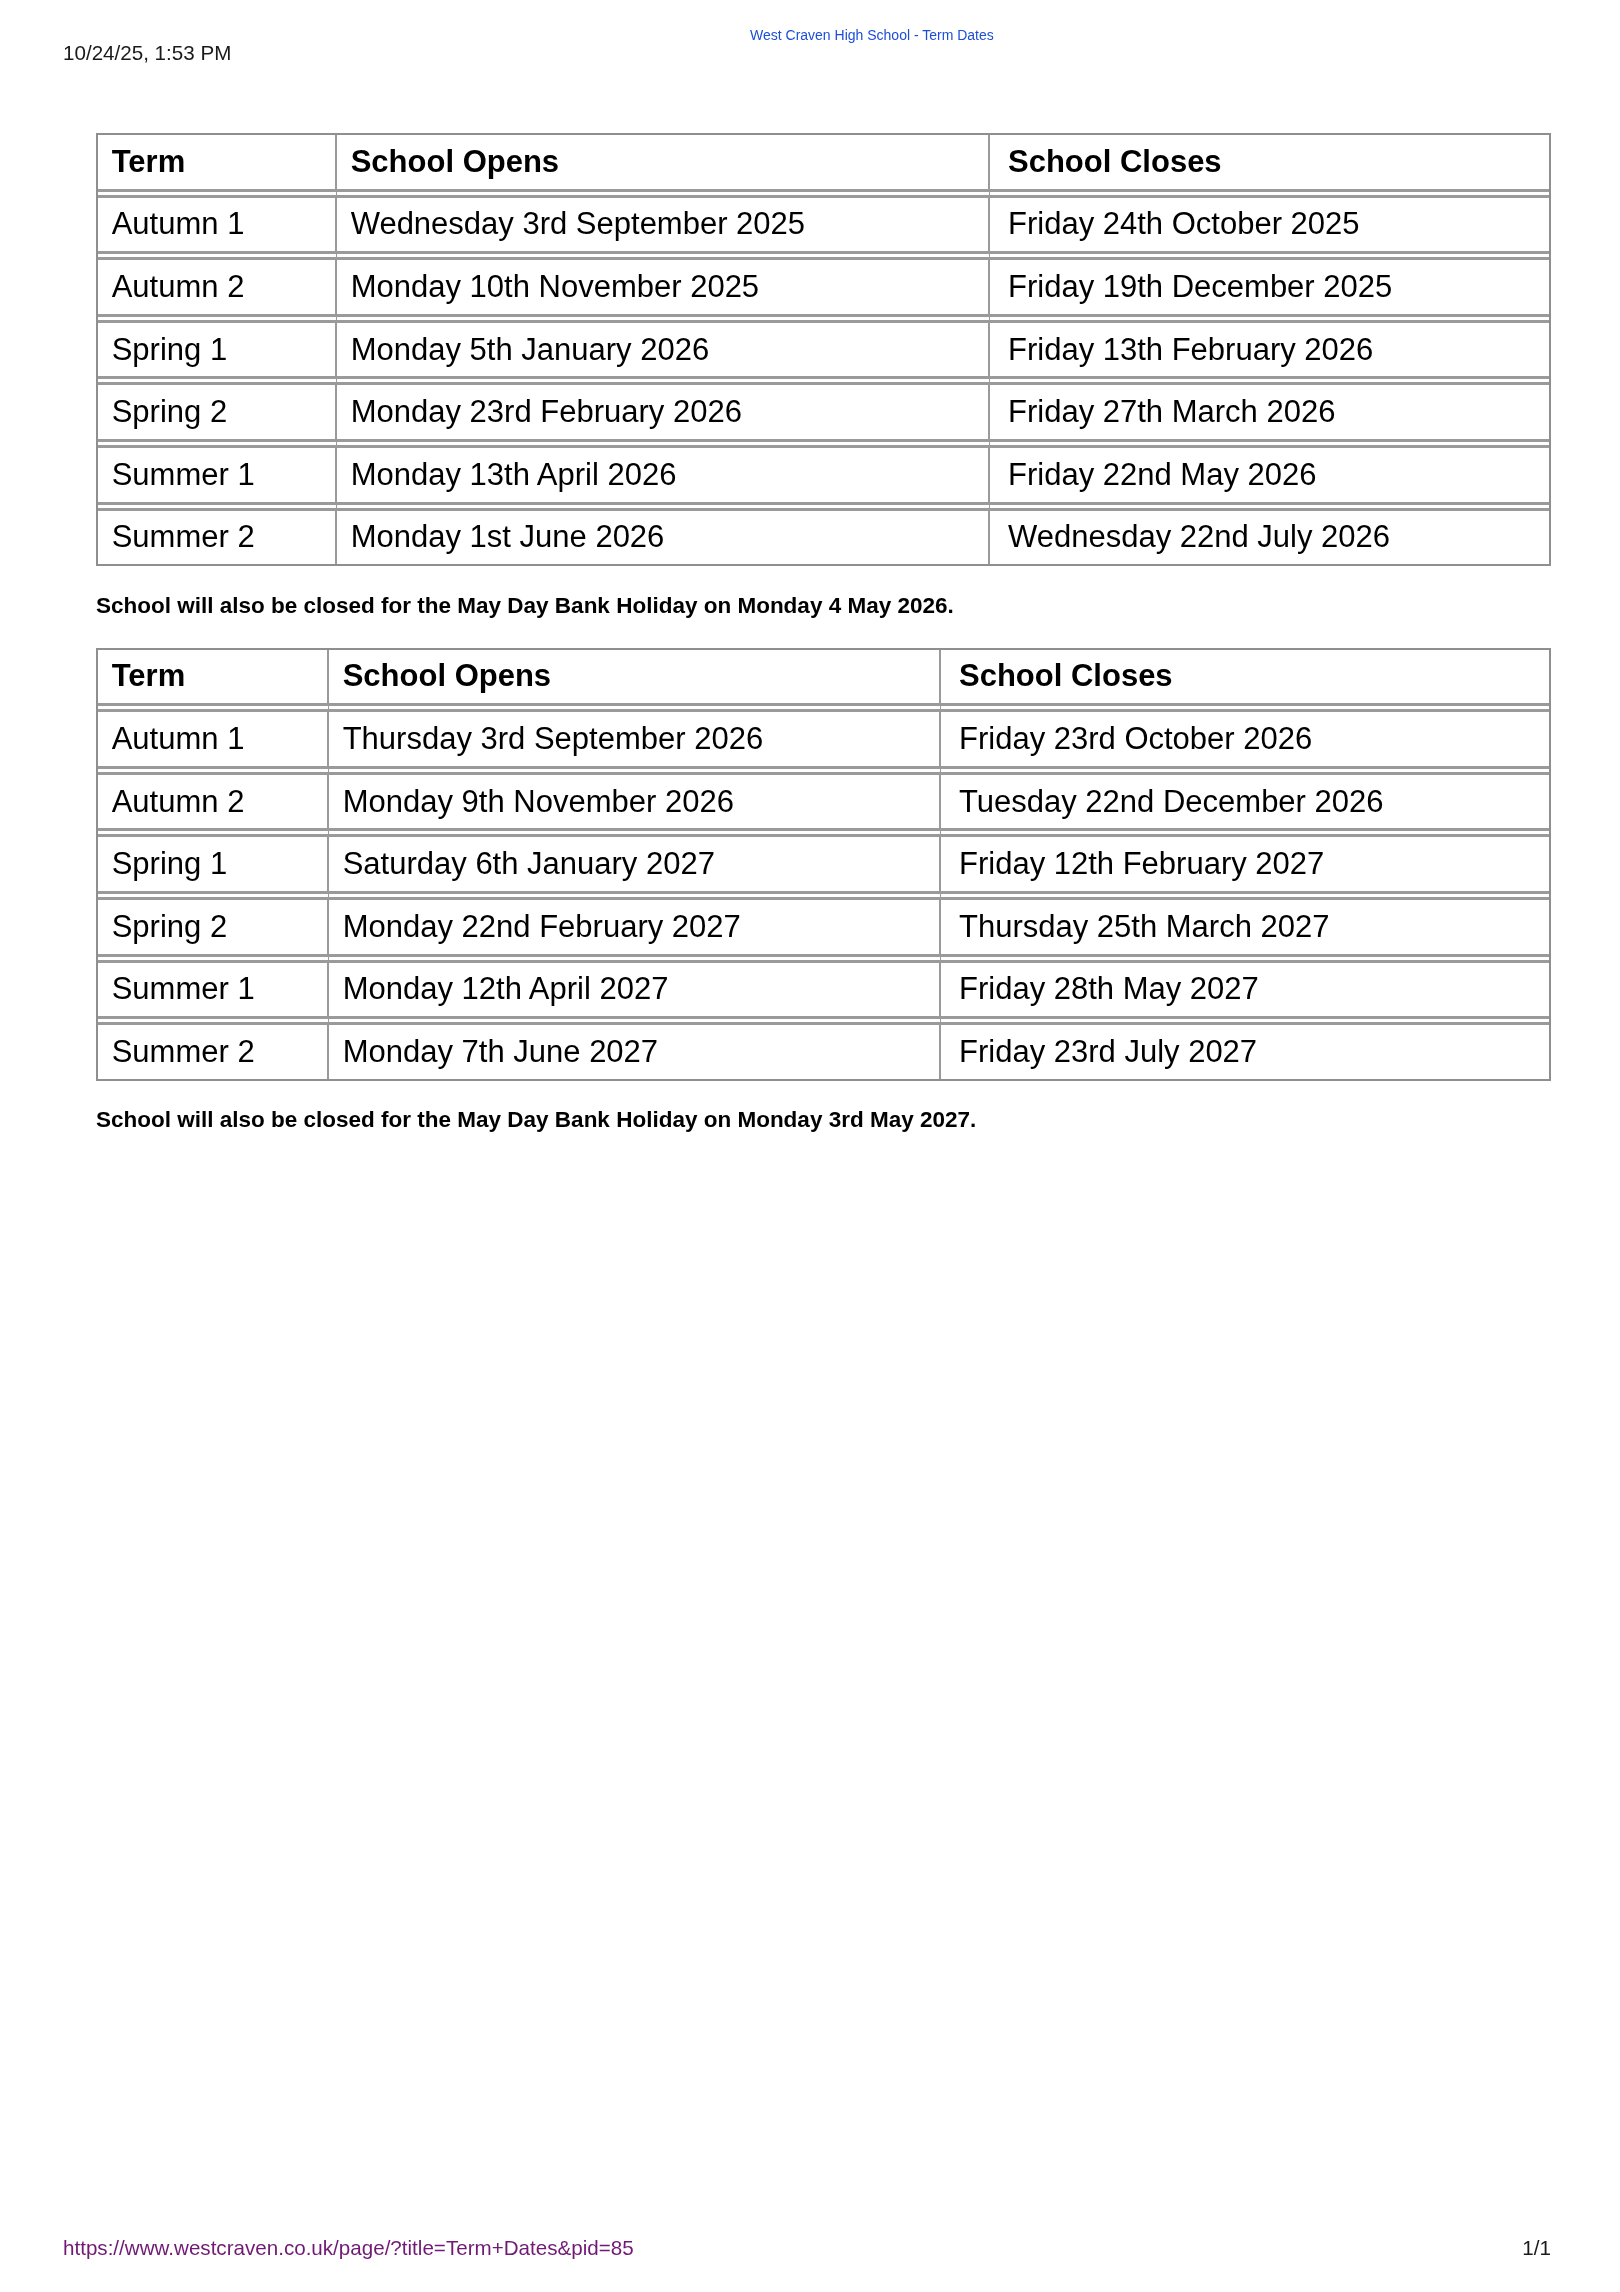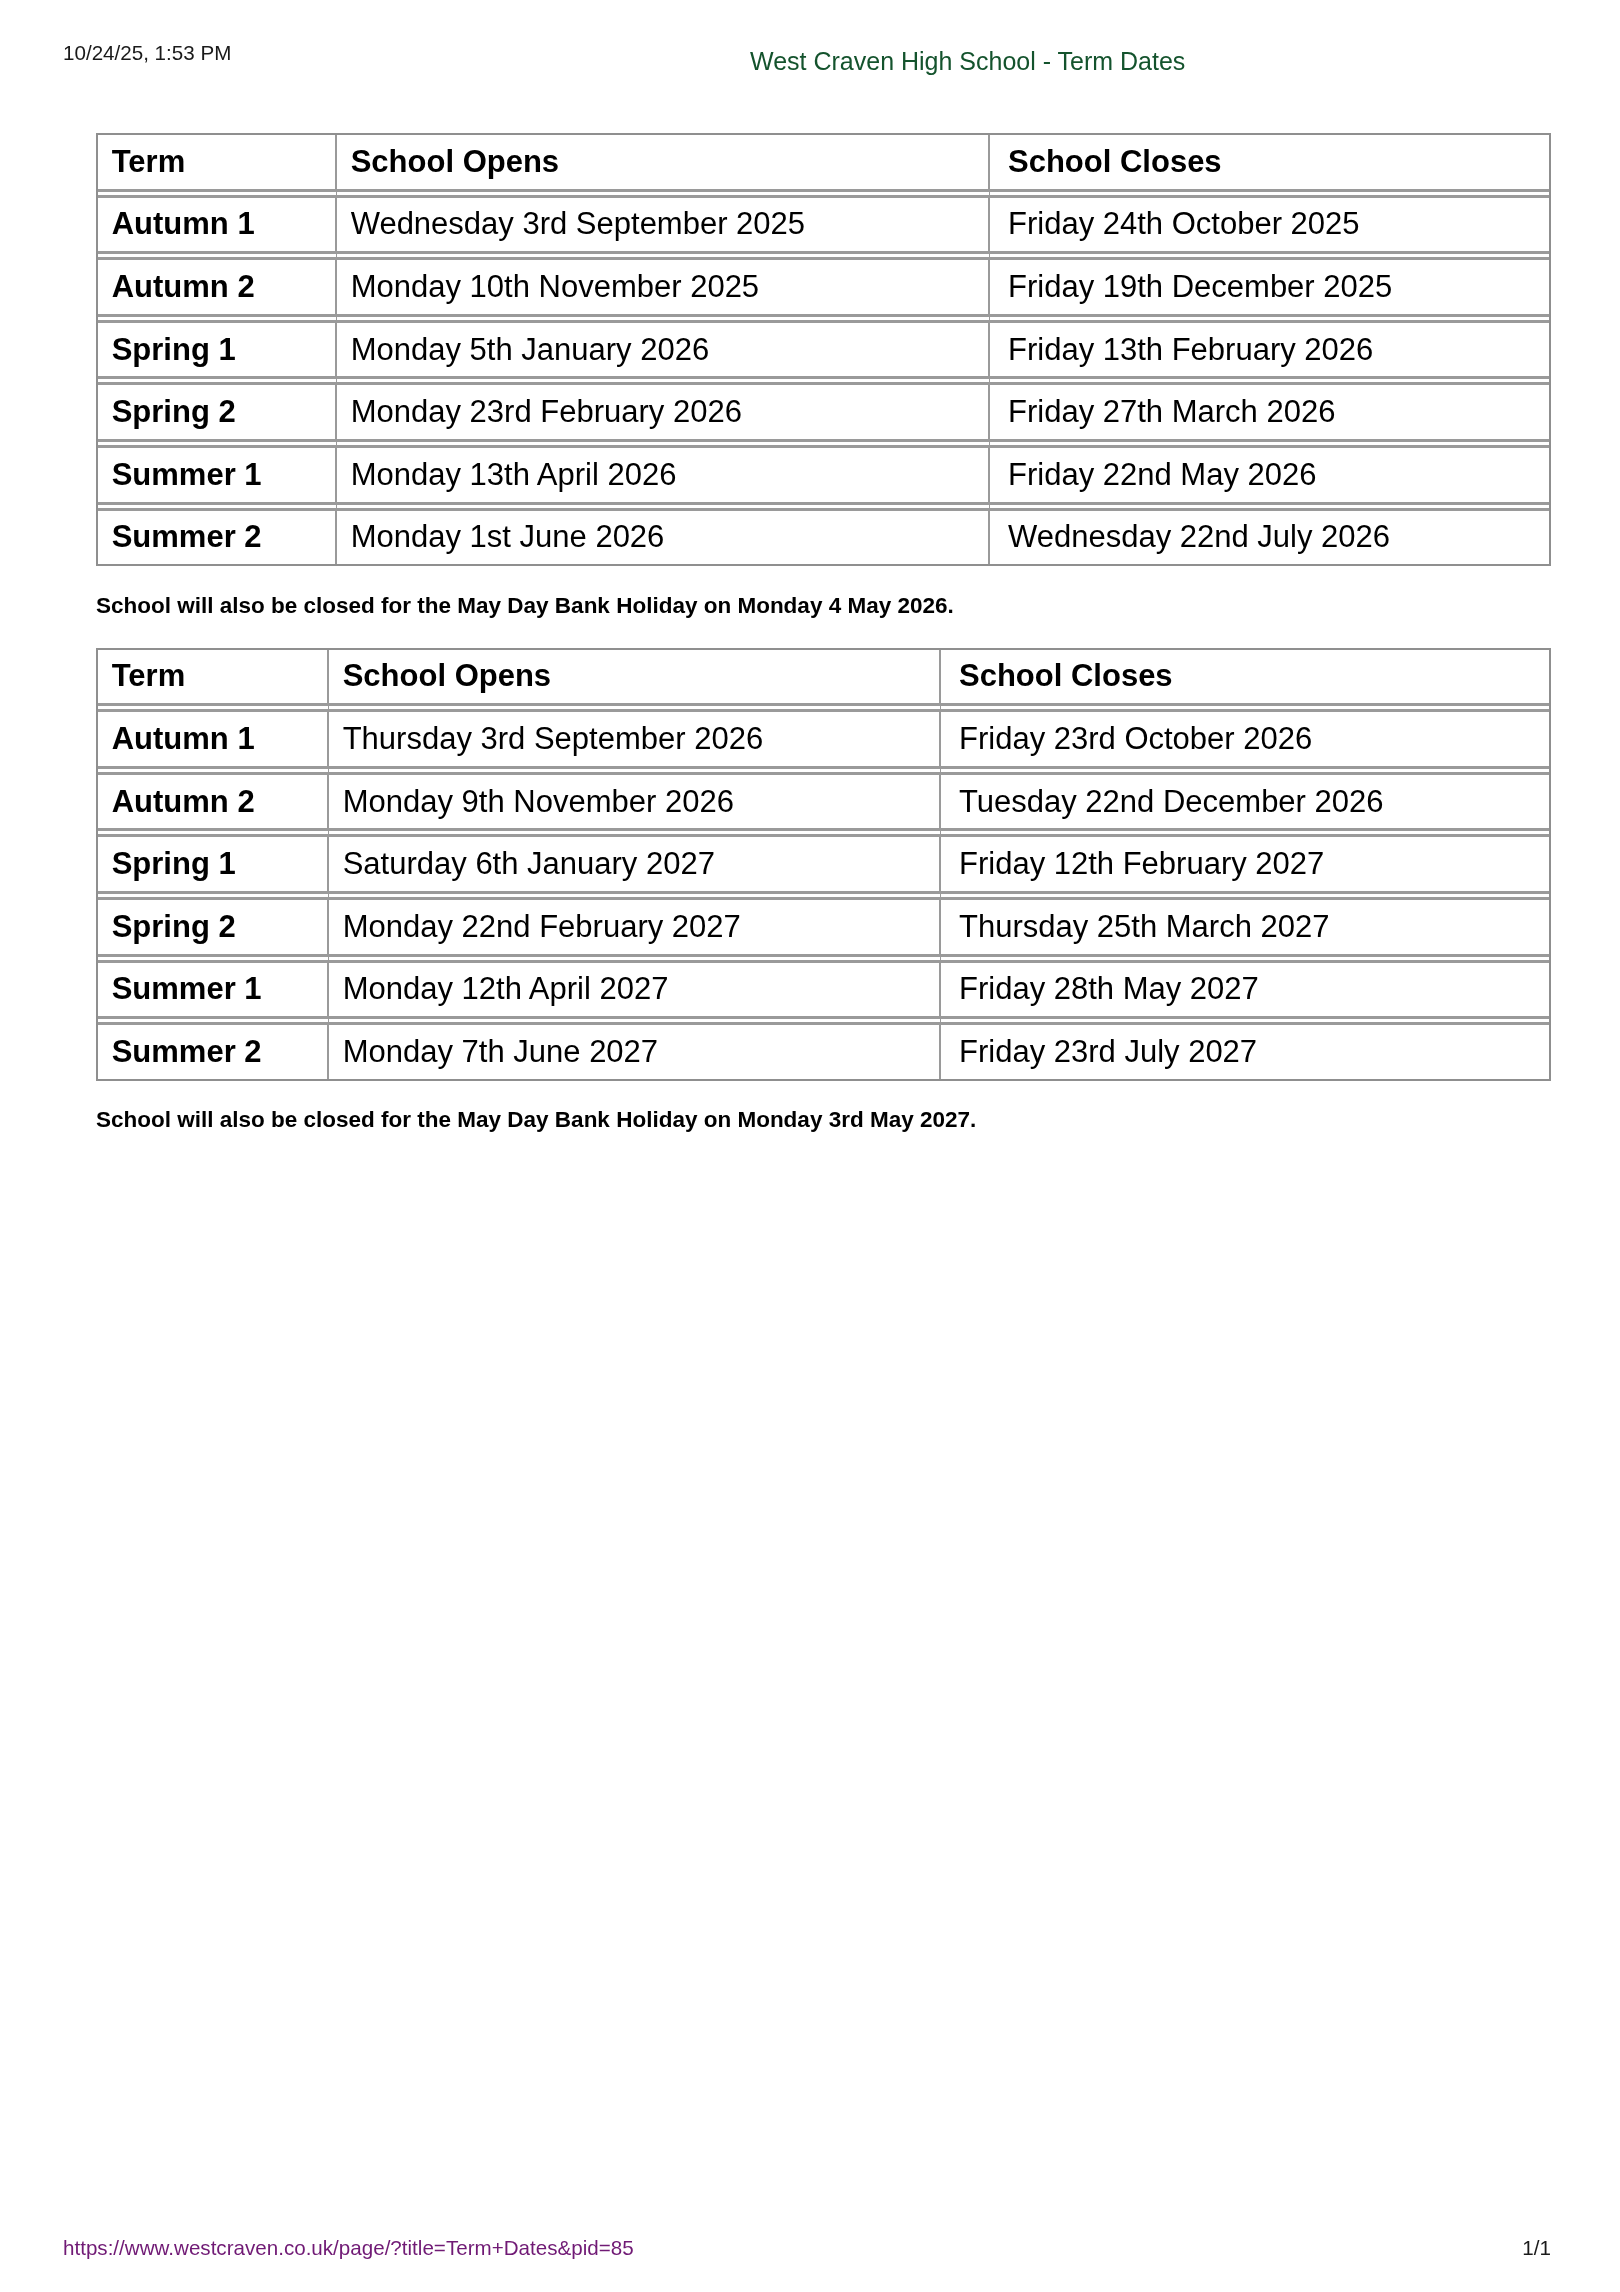--- a/index.html
+++ b/index.html
@@ -7,21 +7,21 @@
     width: 1620px; height: 2293px;
     position: relative;
     background: #ffffff;
     color: #000000;
     font-family: "Liberation Sans", sans-serif;
     overflow: hidden;
   }
 
   
   .ph-timestamp { position: absolute; left: 63px;  top: 41px;  font-size: 20.6px; color: #1a1a1a; white-space: nowrap; }
-  .ph-title     { position: absolute; left: 750px; top: 47px;  font-size: 25px; color: #14532d; white-space: nowrap; }
+  .ph-title     { position: absolute; left: 750px; top: 27px;  font-size: 14px; color: #1d4ed8; white-space: nowrap; }
   .pf-url       { position: absolute; left: 63px;  top: 2236px; font-size: 20.6px; color: #701a75; white-space: nowrap; }
   .pf-page      { position: absolute; right: 69px; top: 2236px; font-size: 20.6px; color: #1a1a1a; white-space: nowrap; }
 
   
   .content { position: absolute; left: 96px; top: 104px; width: 1451px; }
 
   .section-heading {
     margin: 0;
     font-size: 22.5px;
     font-weight: 700;
@@ -43,21 +43,21 @@
     padding: 8.8px 13.7px;
     font-size: 31px;
     text-align: left;
     vertical-align: middle;
     border-right: 2px solid #9a9a9a;
     border-bottom: 9.8px double #9a9a9a;
     white-space: nowrap;
     overflow: hidden;
   }
   .term-table th { font-weight: 700; }
-  .term-table td.term-cell { font-weight: 700; }
+  .term-table td.term-cell { font-weight: 400; }
   .term-table th:last-child, .term-table td:last-child { border-right: none; padding-left: 18px; }
   .term-table tr:last-child td { border-bottom: none; }
 
   
   .t1 .col-term   { width: 239px; }
   .t1 .col-opens  { width: 653px; }
   .t1 .col-closes { width: 559px; }
   .t2 .col-term   { width: 231px; }
   .t2 .col-opens  { width: 612px; }
   .t2 .col-closes { width: 608px; }

